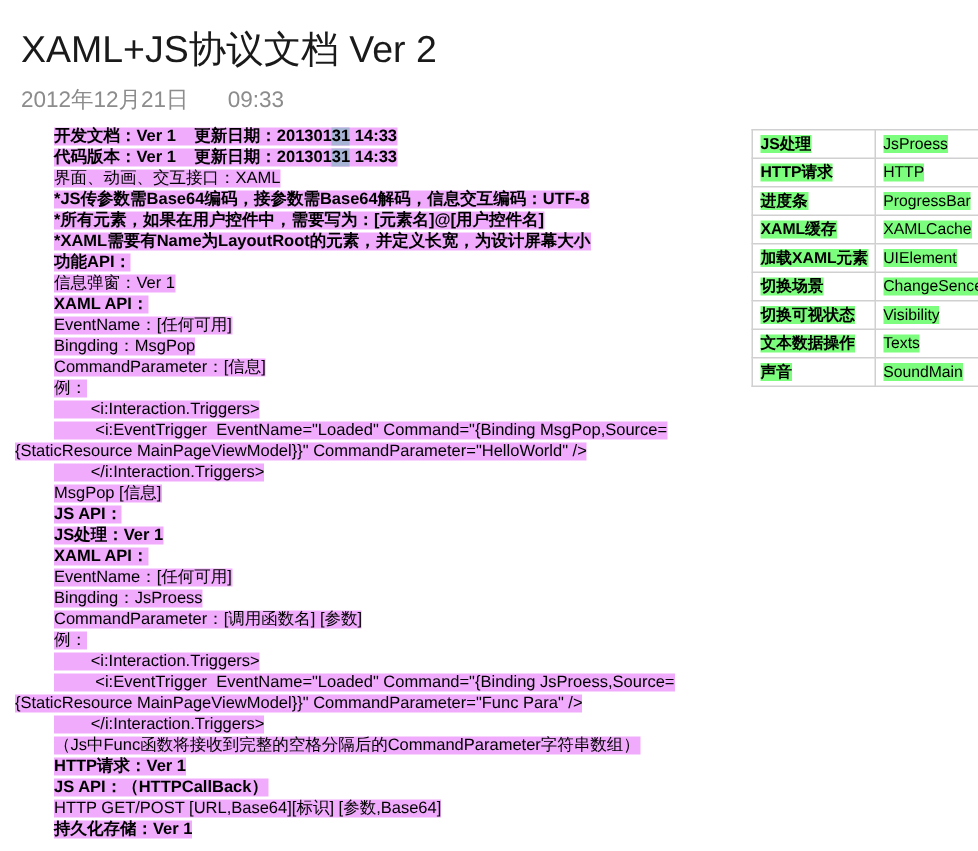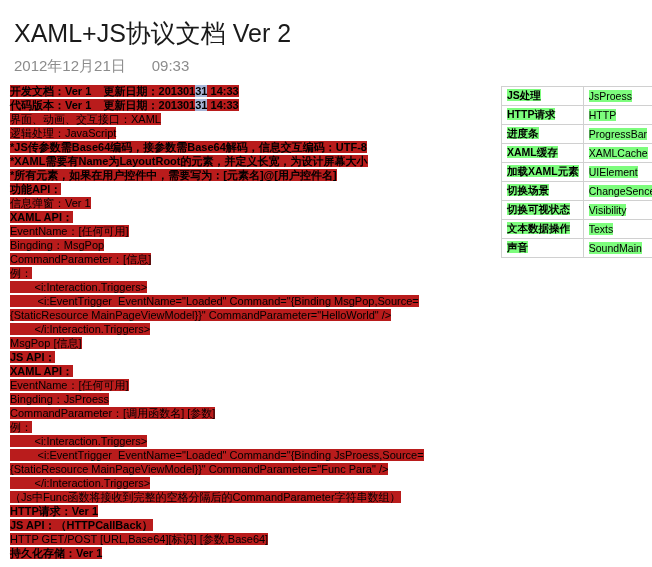--- a/index.html
+++ b/index.html
@@ -49,21 +49,22 @@
     width: 470px;
     font-size: 11px;
     line-height: 14px;
   }
   .ln {
     white-space: pre-wrap;
     word-break: break-word;
     min-height: 14px;
   }
   .ln > .hl {
-    background: #b91c1c;
+    background: #f0abfc;
+    margin-left: 26px;
   }
   .b { font-weight: bold; }
   .sel { background: #a8b4d6; }
 
   
   #api-table {
     position: absolute;
     left: 501px;
     top: 86px;
     width: 148px;
@@ -94,36 +95,36 @@
     <h1 id="doc-title">XAML+JS协议文档 Ver 2</h1>
     <div id="doc-meta">
       <span class="date">2012年12月21日</span><span class="time">09:33</span>
     </div>
   </div>
 
   <div id="body-col">
       <div class="ln b"><span class="hl">开发文档：Ver 1    更新日期：201301<span class="sel">31</span> 14:33</span></div>
       <div class="ln b"><span class="hl">代码版本：Ver 1    更新日期：201301<span class="sel">31</span> 14:33</span></div>
       <div class="ln"><span class="hl">界面、动画、交互接口：XAML</span></div>
-      <div class="ln"><span class="hl">逻辑处理：JavaScript</span></div>
       <div class="ln b"><span class="hl">*JS传参数需Base64编码，接参数需Base64解码，信息交互编码：UTF-8</span></div>
+      <div class="ln b"><span class="hl">*所有元素，如果在用户控件中，需要写为：[元素名]@[用户控件名]</span></div>
       <div class="ln b"><span class="hl">*XAML需要有Name为LayoutRoot的元素，并定义长宽，为设计屏幕大小</span></div>
-      <div class="ln b"><span class="hl">*所有元素，如果在用户控件中，需要写为：[元素名]@[用户控件名]</span></div>
       <div class="ln b"><span class="hl">功能API：</span></div>
       <div class="ln"><span class="hl">信息弹窗：Ver 1</span></div>
       <div class="ln b"><span class="hl">XAML API：</span></div>
       <div class="ln"><span class="hl">EventName：[任何可用]</span></div>
       <div class="ln"><span class="hl">Bingding：MsgPop</span></div>
       <div class="ln"><span class="hl">CommandParameter：[信息]</span></div>
       <div class="ln"><span class="hl">例：</span></div>
       <div class="ln"><span class="hl">        &lt;i:Interaction.Triggers&gt;</span></div>
       <div class="ln"><span class="hl">         &lt;i:EventTrigger  EventName="Loaded" Command="{Binding MsgPop,Source={StaticResource MainPageViewModel}}" CommandParameter="HelloWorld" /&gt;</span></div>
       <div class="ln"><span class="hl">        &lt;/i:Interaction.Triggers&gt;</span></div>
       <div class="ln"><span class="hl">MsgPop [信息]</span></div>
       <div class="ln b"><span class="hl">JS API：</span></div>
+      <div class="ln b"><span class="hl">JS处理：Ver 1</span></div>
       <div class="ln b"><span class="hl">XAML API：</span></div>
       <div class="ln"><span class="hl">EventName：[任何可用]</span></div>
       <div class="ln"><span class="hl">Bingding：JsProess</span></div>
       <div class="ln"><span class="hl">CommandParameter：[调用函数名] [参数]</span></div>
       <div class="ln"><span class="hl">例：</span></div>
       <div class="ln"><span class="hl">        &lt;i:Interaction.Triggers&gt;</span></div>
       <div class="ln"><span class="hl">         &lt;i:EventTrigger  EventName="Loaded" Command="{Binding JsProess,Source={StaticResource MainPageViewModel}}" CommandParameter="Func Para" /&gt;</span></div>
       <div class="ln"><span class="hl">        &lt;/i:Interaction.Triggers&gt;</span></div>
       <div class="ln"><span class="hl">（Js中Func函数将接收到完整的空格分隔后的CommandParameter字符串数组）</span></div>
       <div class="ln b"><span class="hl">HTTP请求：Ver 1</span></div>

